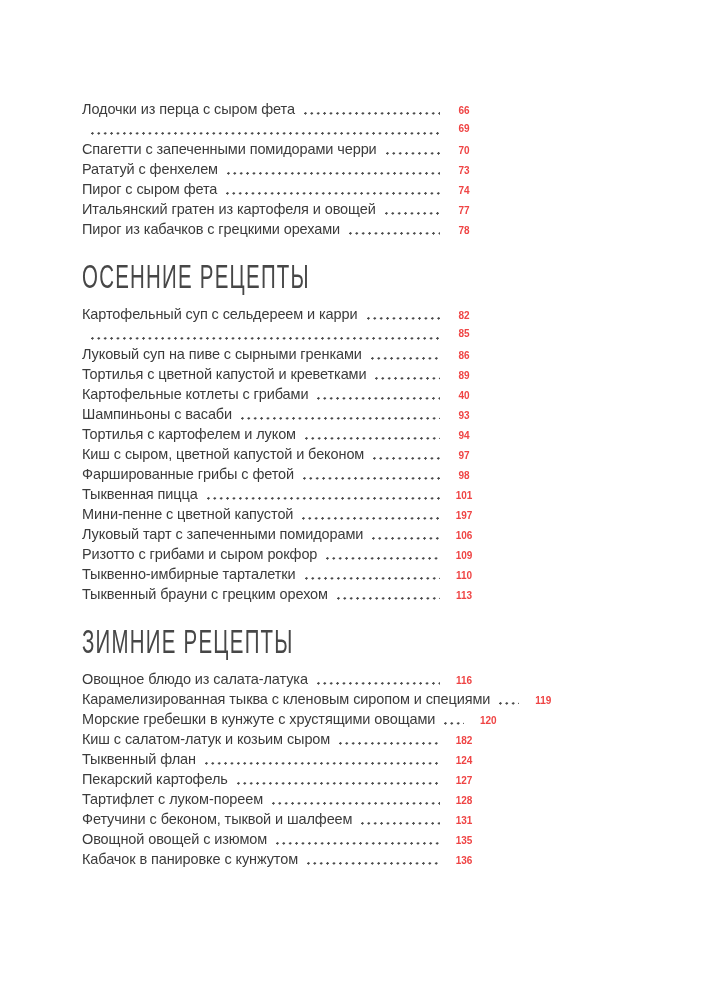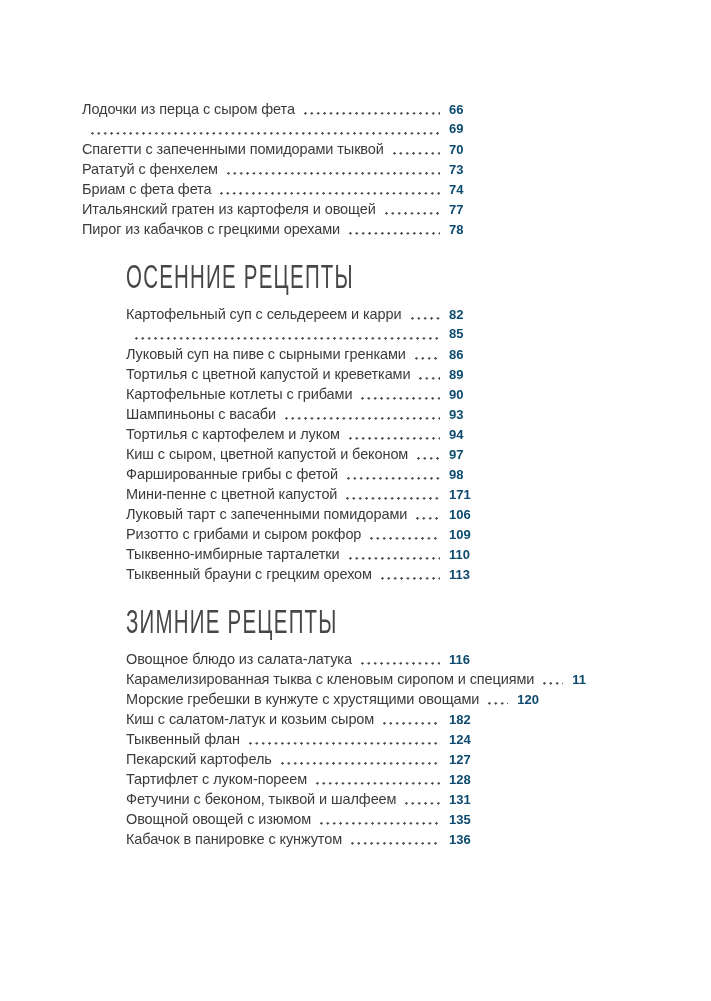--- a/index.html
+++ b/index.html
@@ -11,21 +11,21 @@
     position: relative;
     width: 586px;
     height: 1001px;
     background: #ffffff;
     overflow: hidden;
     font-family: "Liberation Sans", sans-serif;
     color: #3b3b3b;
     box-sizing: border-box;
     padding: 99px 107px 0 82px;
   }
-  .toc-section + .toc-section { margin-top: 0; margin-left: 44px; }
+  .toc-section + .toc-section { margin-top: 0; }
 
   .section-heading {
     font-family: "Liberation Sans", sans-serif;
     font-weight: 400;
     font-size: 33px;
     line-height: 36px;
     letter-spacing: 2px;
     color: #474747;
     margin: 20px 0 9px 0;
     transform: scaleX(0.62);
@@ -52,53 +52,53 @@
     margin: 0 9px 4px 9px;
     background-image: radial-gradient(circle at 1.4px 1.4px, #4c4c4c 1.05px, rgba(0,0,0,0) 1.35px);
     background-size: 6.4px 3px;
     background-repeat: repeat-x;
     background-position: left bottom;
     min-width: 20px;
   }
   .pagenum {
     flex: 0 0 auto;
     min-width: 30px;
-    text-align: left;
+    text-align: center;
     font-weight: bold;
-    font-size: 13px;
-    color: #0c4a6e;
+    font-size: 10px;
+    color: #ef4444;
   }
 </style>
 </head>
 <body>
 
 <div class="page">
   <div id="toc">
       <div class="toc-section">
         <div class="toc-row">
     <span class="recipe-title">Лодочки из перца с сыром фета</span>
     <span class="leader"></span>
     <span class="pagenum">66</span>
   </div>
         <div class="toc-row">
     <span class="leader"></span>
     <span class="pagenum">69</span>
   </div>
         <div class="toc-row">
-    <span class="recipe-title">Спагетти с запеченными помидорами тыквой</span>
+    <span class="recipe-title">Спагетти с запеченными помидорами черри</span>
     <span class="leader"></span>
     <span class="pagenum">70</span>
   </div>
         <div class="toc-row">
     <span class="recipe-title">Рататуй с фенхелем</span>
     <span class="leader"></span>
     <span class="pagenum">73</span>
   </div>
         <div class="toc-row">
-    <span class="recipe-title">Бриам с фета фета</span>
+    <span class="recipe-title">Пирог с сыром фета</span>
     <span class="leader"></span>
     <span class="pagenum">74</span>
   </div>
         <div class="toc-row">
     <span class="recipe-title">Итальянский гратен из картофеля и овощей</span>
     <span class="leader"></span>
     <span class="pagenum">77</span>
   </div>
         <div class="toc-row">
     <span class="recipe-title">Пирог из кабачков с грецкими орехами</span>
@@ -123,21 +123,21 @@
     <span class="pagenum">86</span>
   </div>
         <div class="toc-row">
     <span class="recipe-title">Тортилья с цветной капустой и креветками</span>
     <span class="leader"></span>
     <span class="pagenum">89</span>
   </div>
         <div class="toc-row">
     <span class="recipe-title">Картофельные котлеты с грибами</span>
     <span class="leader"></span>
-    <span class="pagenum">90</span>
+    <span class="pagenum">40</span>
   </div>
         <div class="toc-row">
     <span class="recipe-title">Шампиньоны с васаби</span>
     <span class="leader"></span>
     <span class="pagenum">93</span>
   </div>
         <div class="toc-row">
     <span class="recipe-title">Тортилья с картофелем и луком</span>
     <span class="leader"></span>
     <span class="pagenum">94</span>
@@ -146,23 +146,28 @@
     <span class="recipe-title">Киш с сыром, цветной капустой и беконом</span>
     <span class="leader"></span>
     <span class="pagenum">97</span>
   </div>
         <div class="toc-row">
     <span class="recipe-title">Фаршированные грибы с фетой</span>
     <span class="leader"></span>
     <span class="pagenum">98</span>
   </div>
         <div class="toc-row">
+    <span class="recipe-title">Тыквенная пицца</span>
+    <span class="leader"></span>
+    <span class="pagenum">101</span>
+  </div>
+        <div class="toc-row">
     <span class="recipe-title">Мини-пенне с цветной капустой</span>
     <span class="leader"></span>
-    <span class="pagenum">171</span>
+    <span class="pagenum">197</span>
   </div>
         <div class="toc-row">
     <span class="recipe-title">Луковый тарт с запеченными помидорами</span>
     <span class="leader"></span>
     <span class="pagenum">106</span>
   </div>
         <div class="toc-row">
     <span class="recipe-title">Ризотто с грибами и сыром рокфор</span>
     <span class="leader"></span>
     <span class="pagenum">109</span>

